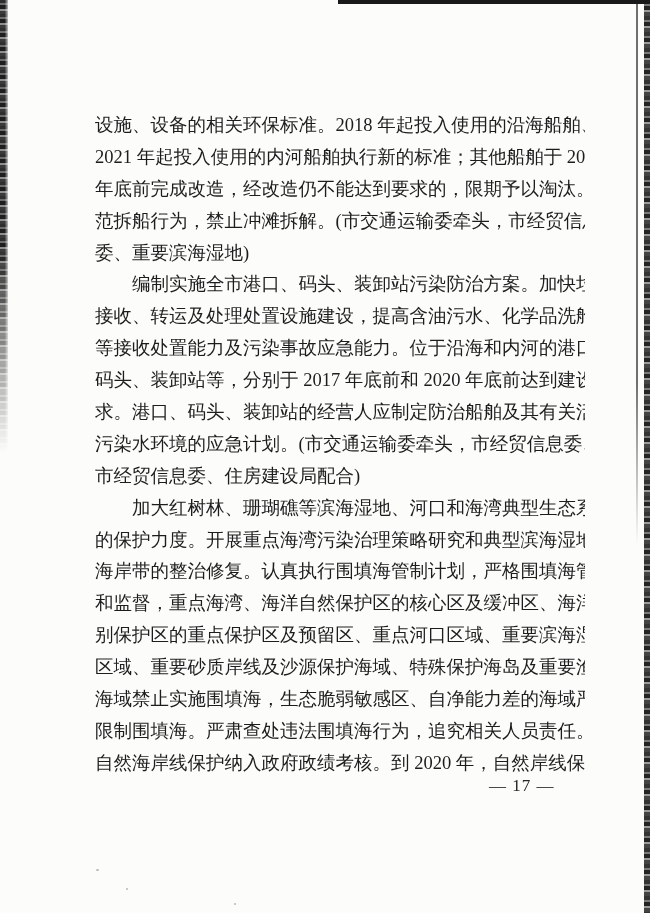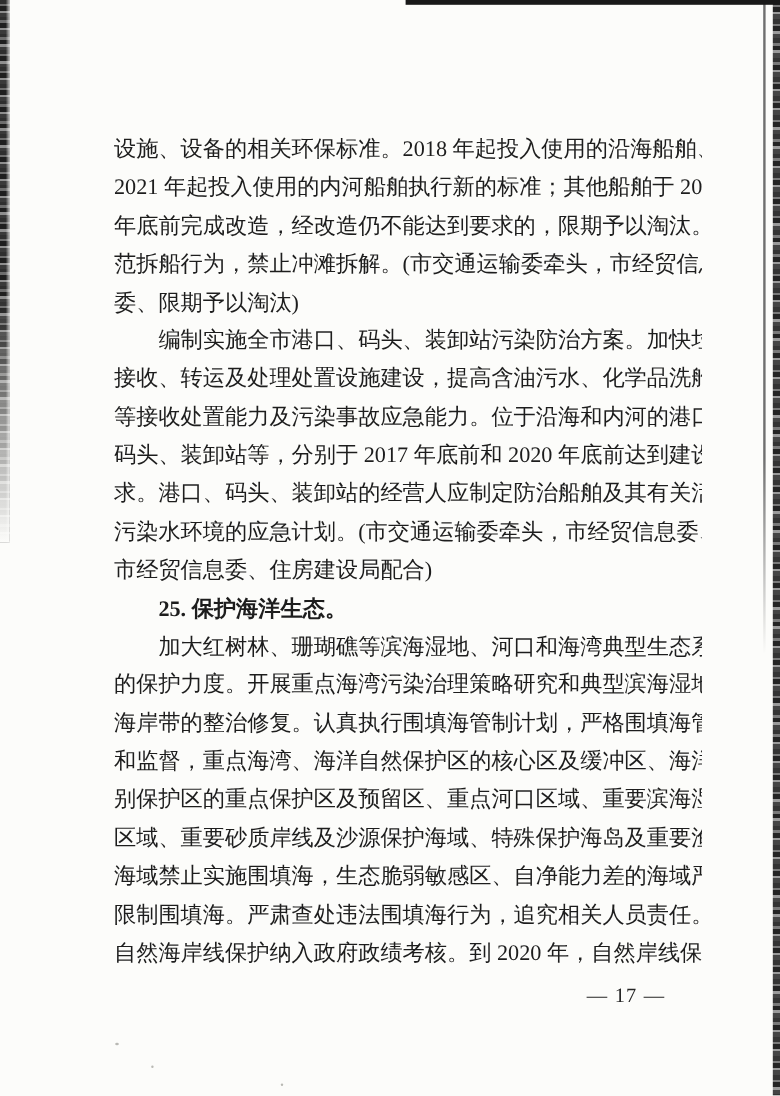--- a/index.html
+++ b/index.html
@@ -51,21 +51,21 @@
     white-space: nowrap; overflow: hidden;
     text-align: justify;
     text-align-last: justify;
     text-justify: inter-character;
   }
   .line.end { text-align-last: left; }
   .line.indent { padding-left: 37px; }
   .line.bold { font-weight: bold; }
 
   .page-number {
-    position: absolute; left: 489px; top: 820px; width: 90px;
+    position: absolute; left: 489px; top: 776px; width: 90px;
     font-size: 17px; color: #262626; letter-spacing: 1px;
     white-space: nowrap;
   }
 </style>
 </head>
 <body>
 
 <div>
 
   <div class="edge-left"></div>
@@ -74,29 +74,28 @@
   <div class="edge-top"></div>
   <div class="speck s1"></div>
   <div class="speck s2"></div>
   <div class="speck s3"></div>
 
   <div class="doc-body">
       <div class="line">设施、设备的相关环保标准。2018 年起投入使用的沿海船舶、</div>
       <div class="line">2021 年起投入使用的内河船舶执行新的标准；其他船舶于 2020</div>
       <div class="line">年底前完成改造，经改造仍不能达到要求的，限期予以淘汰。规</div>
       <div class="line">范拆船行为，禁止冲滩拆解。(市交通运输委牵头，市经贸信息</div>
-      <div class="line end">委、限期予以淘汰)</div>
+      <div class="line end">委、重要滨海湿地)</div>
       <div class="line indent">编制实施全市港口、码头、装卸站污染防治方案。加快垃圾</div>
       <div class="line">接收、转运及处理处置设施建设，提高含油污水、化学品洗舱水</div>
       <div class="line">等接收处置能力及污染事故应急能力。位于沿海和内河的港口、</div>
       <div class="line">码头、装卸站等，分别于 2017 年底前和 2020 年底前达到建设要</div>
       <div class="line">求。港口、码头、装卸站的经营人应制定防治船舶及其有关活动</div>
       <div class="line">污染水环境的应急计划。(市交通运输委牵头，市经贸信息委、</div>
       <div class="line end">市经贸信息委、住房建设局配合)</div>
-      <div class="line indent bold end">25. 保护海洋生态。</div>
       <div class="line indent">加大红树林、珊瑚礁等滨海湿地、河口和海湾典型生态系统</div>
       <div class="line">的保护力度。开展重点海湾污染治理策略研究和典型滨海湿地、</div>
       <div class="line">海岸带的整治修复。认真执行围填海管制计划，严格围填海管理</div>
       <div class="line">和监督，重点海湾、海洋自然保护区的核心区及缓冲区、海洋特</div>
       <div class="line">别保护区的重点保护区及预留区、重点河口区域、重要滨海湿地</div>
       <div class="line">区域、重要砂质岸线及沙源保护海域、特殊保护海岛及重要渔业</div>
       <div class="line">海域禁止实施围填海，生态脆弱敏感区、自净能力差的海域严格</div>
       <div class="line">限制围填海。严肃查处违法围填海行为，追究相关人员责任。将</div>
       <div class="line">自然海岸线保护纳入政府政绩考核。到 2020 年，自然岸线保有</div>
     </div>

